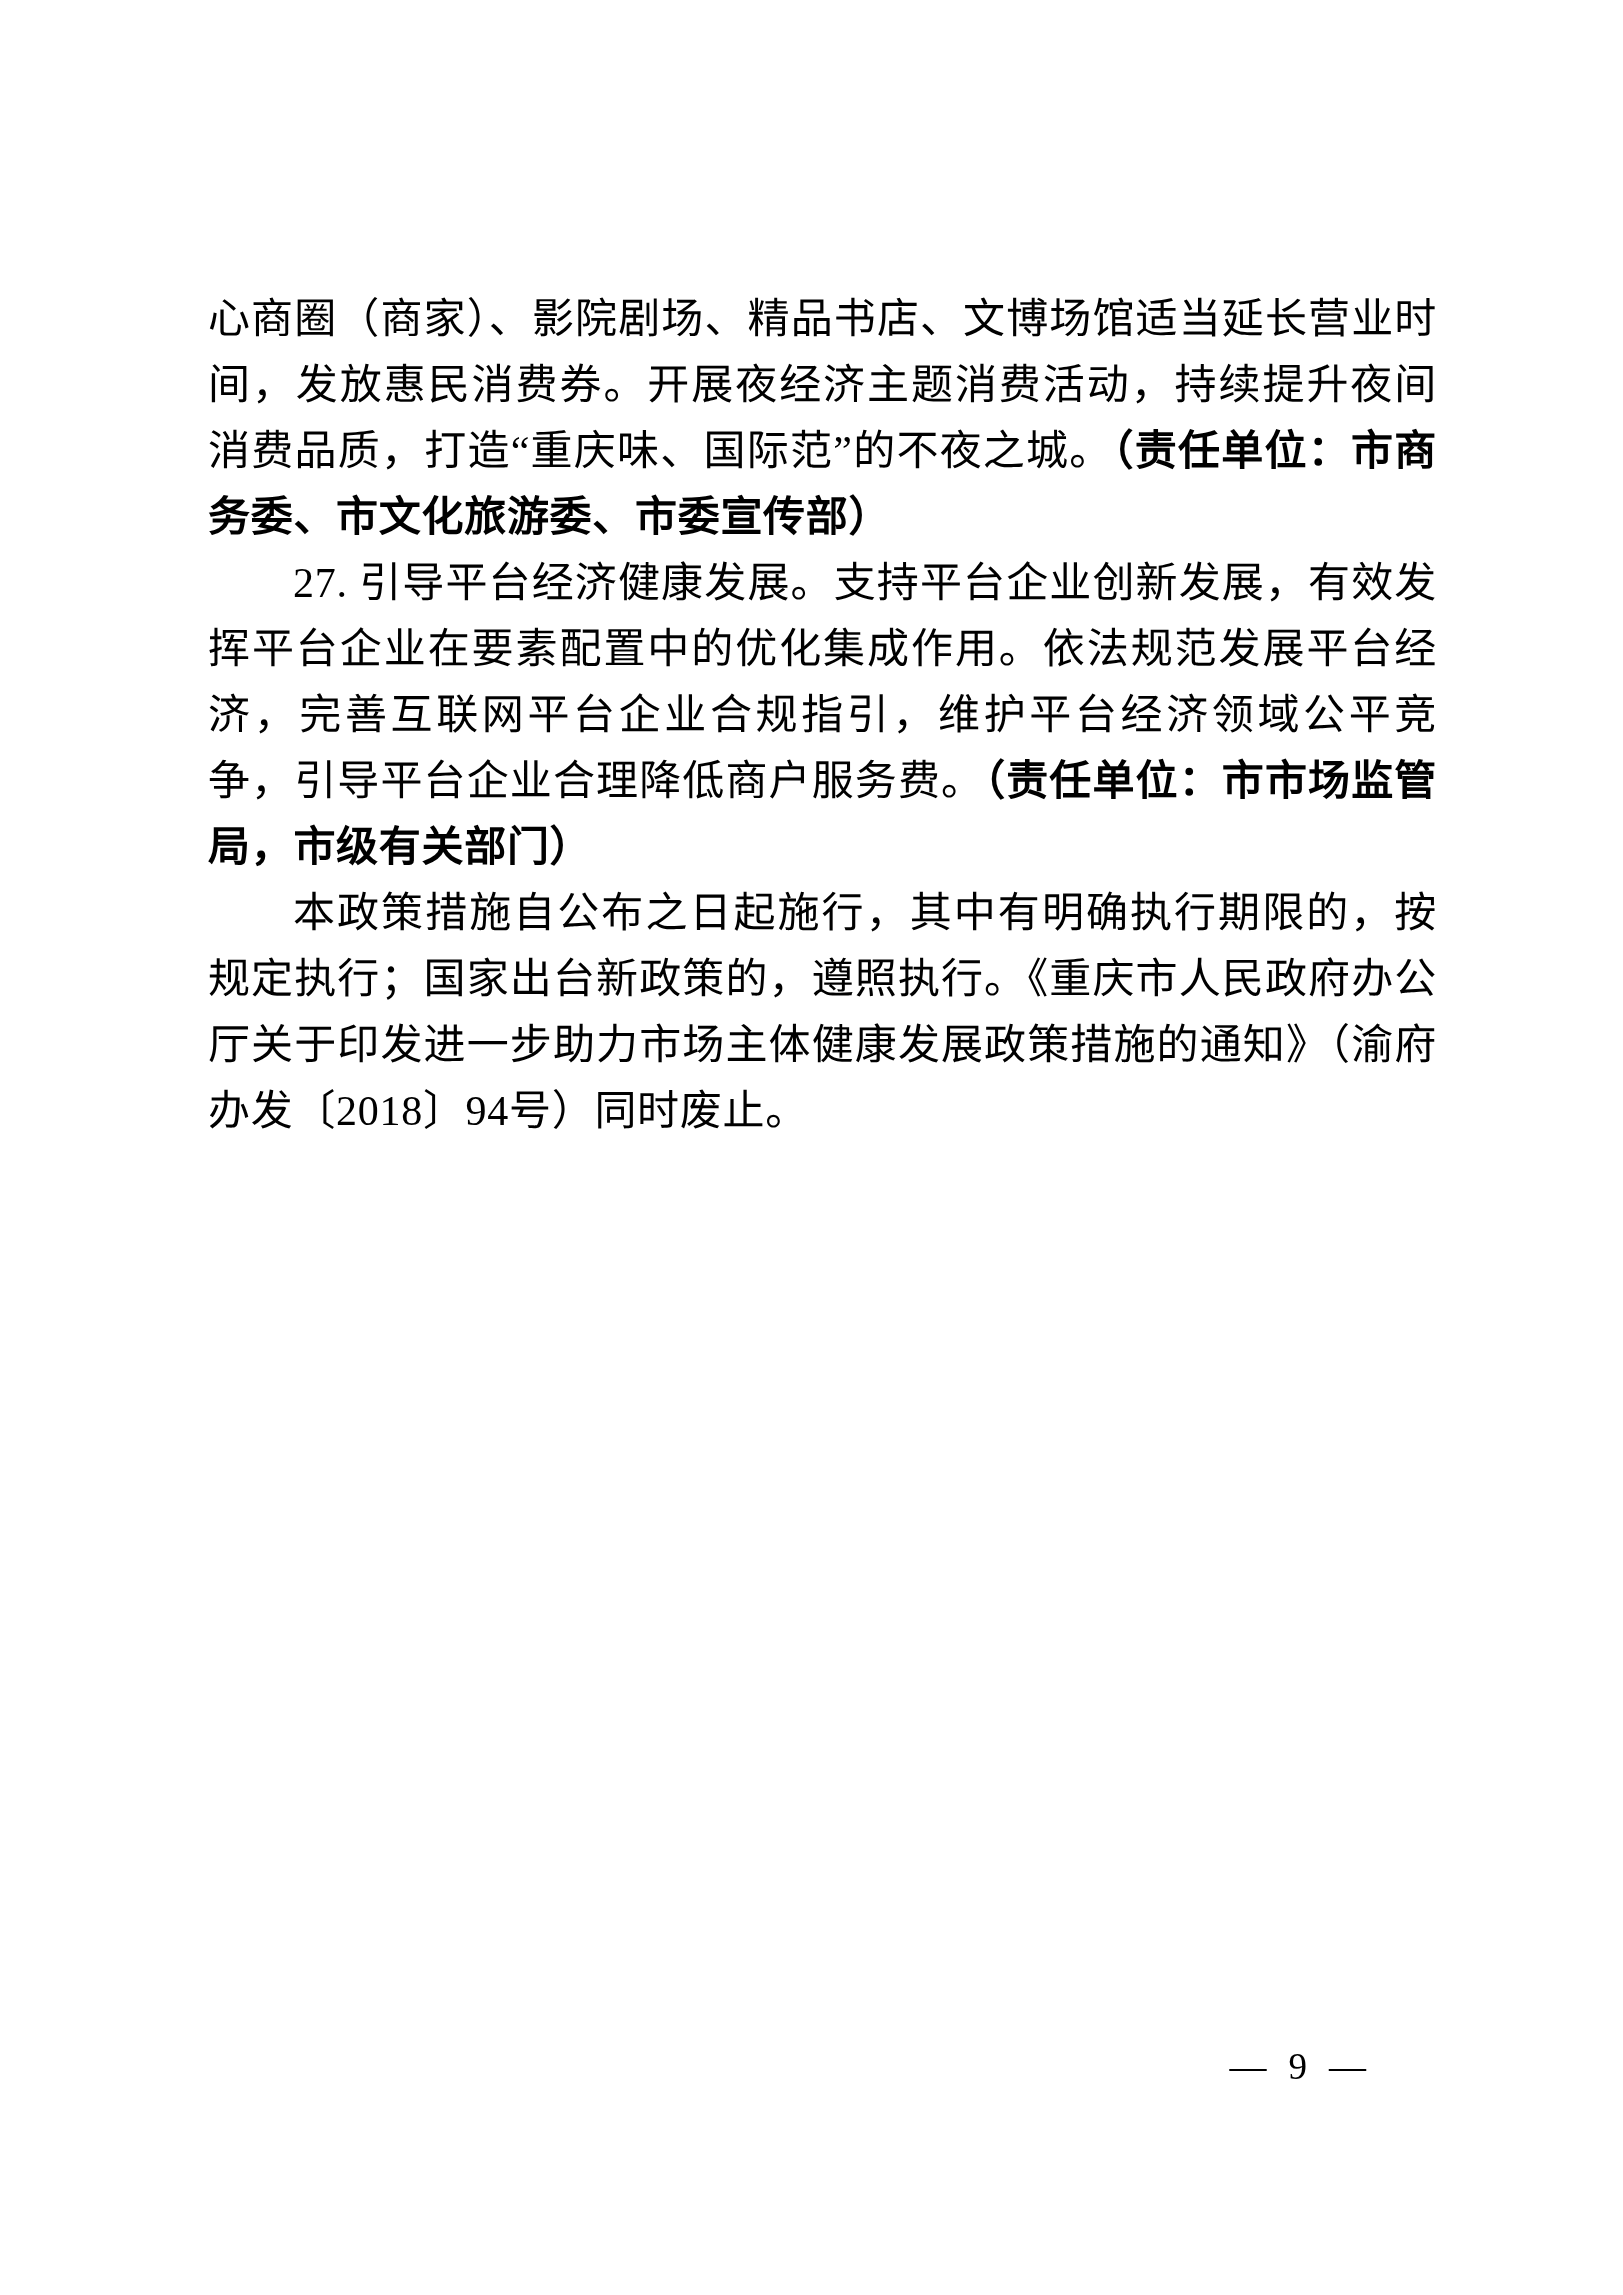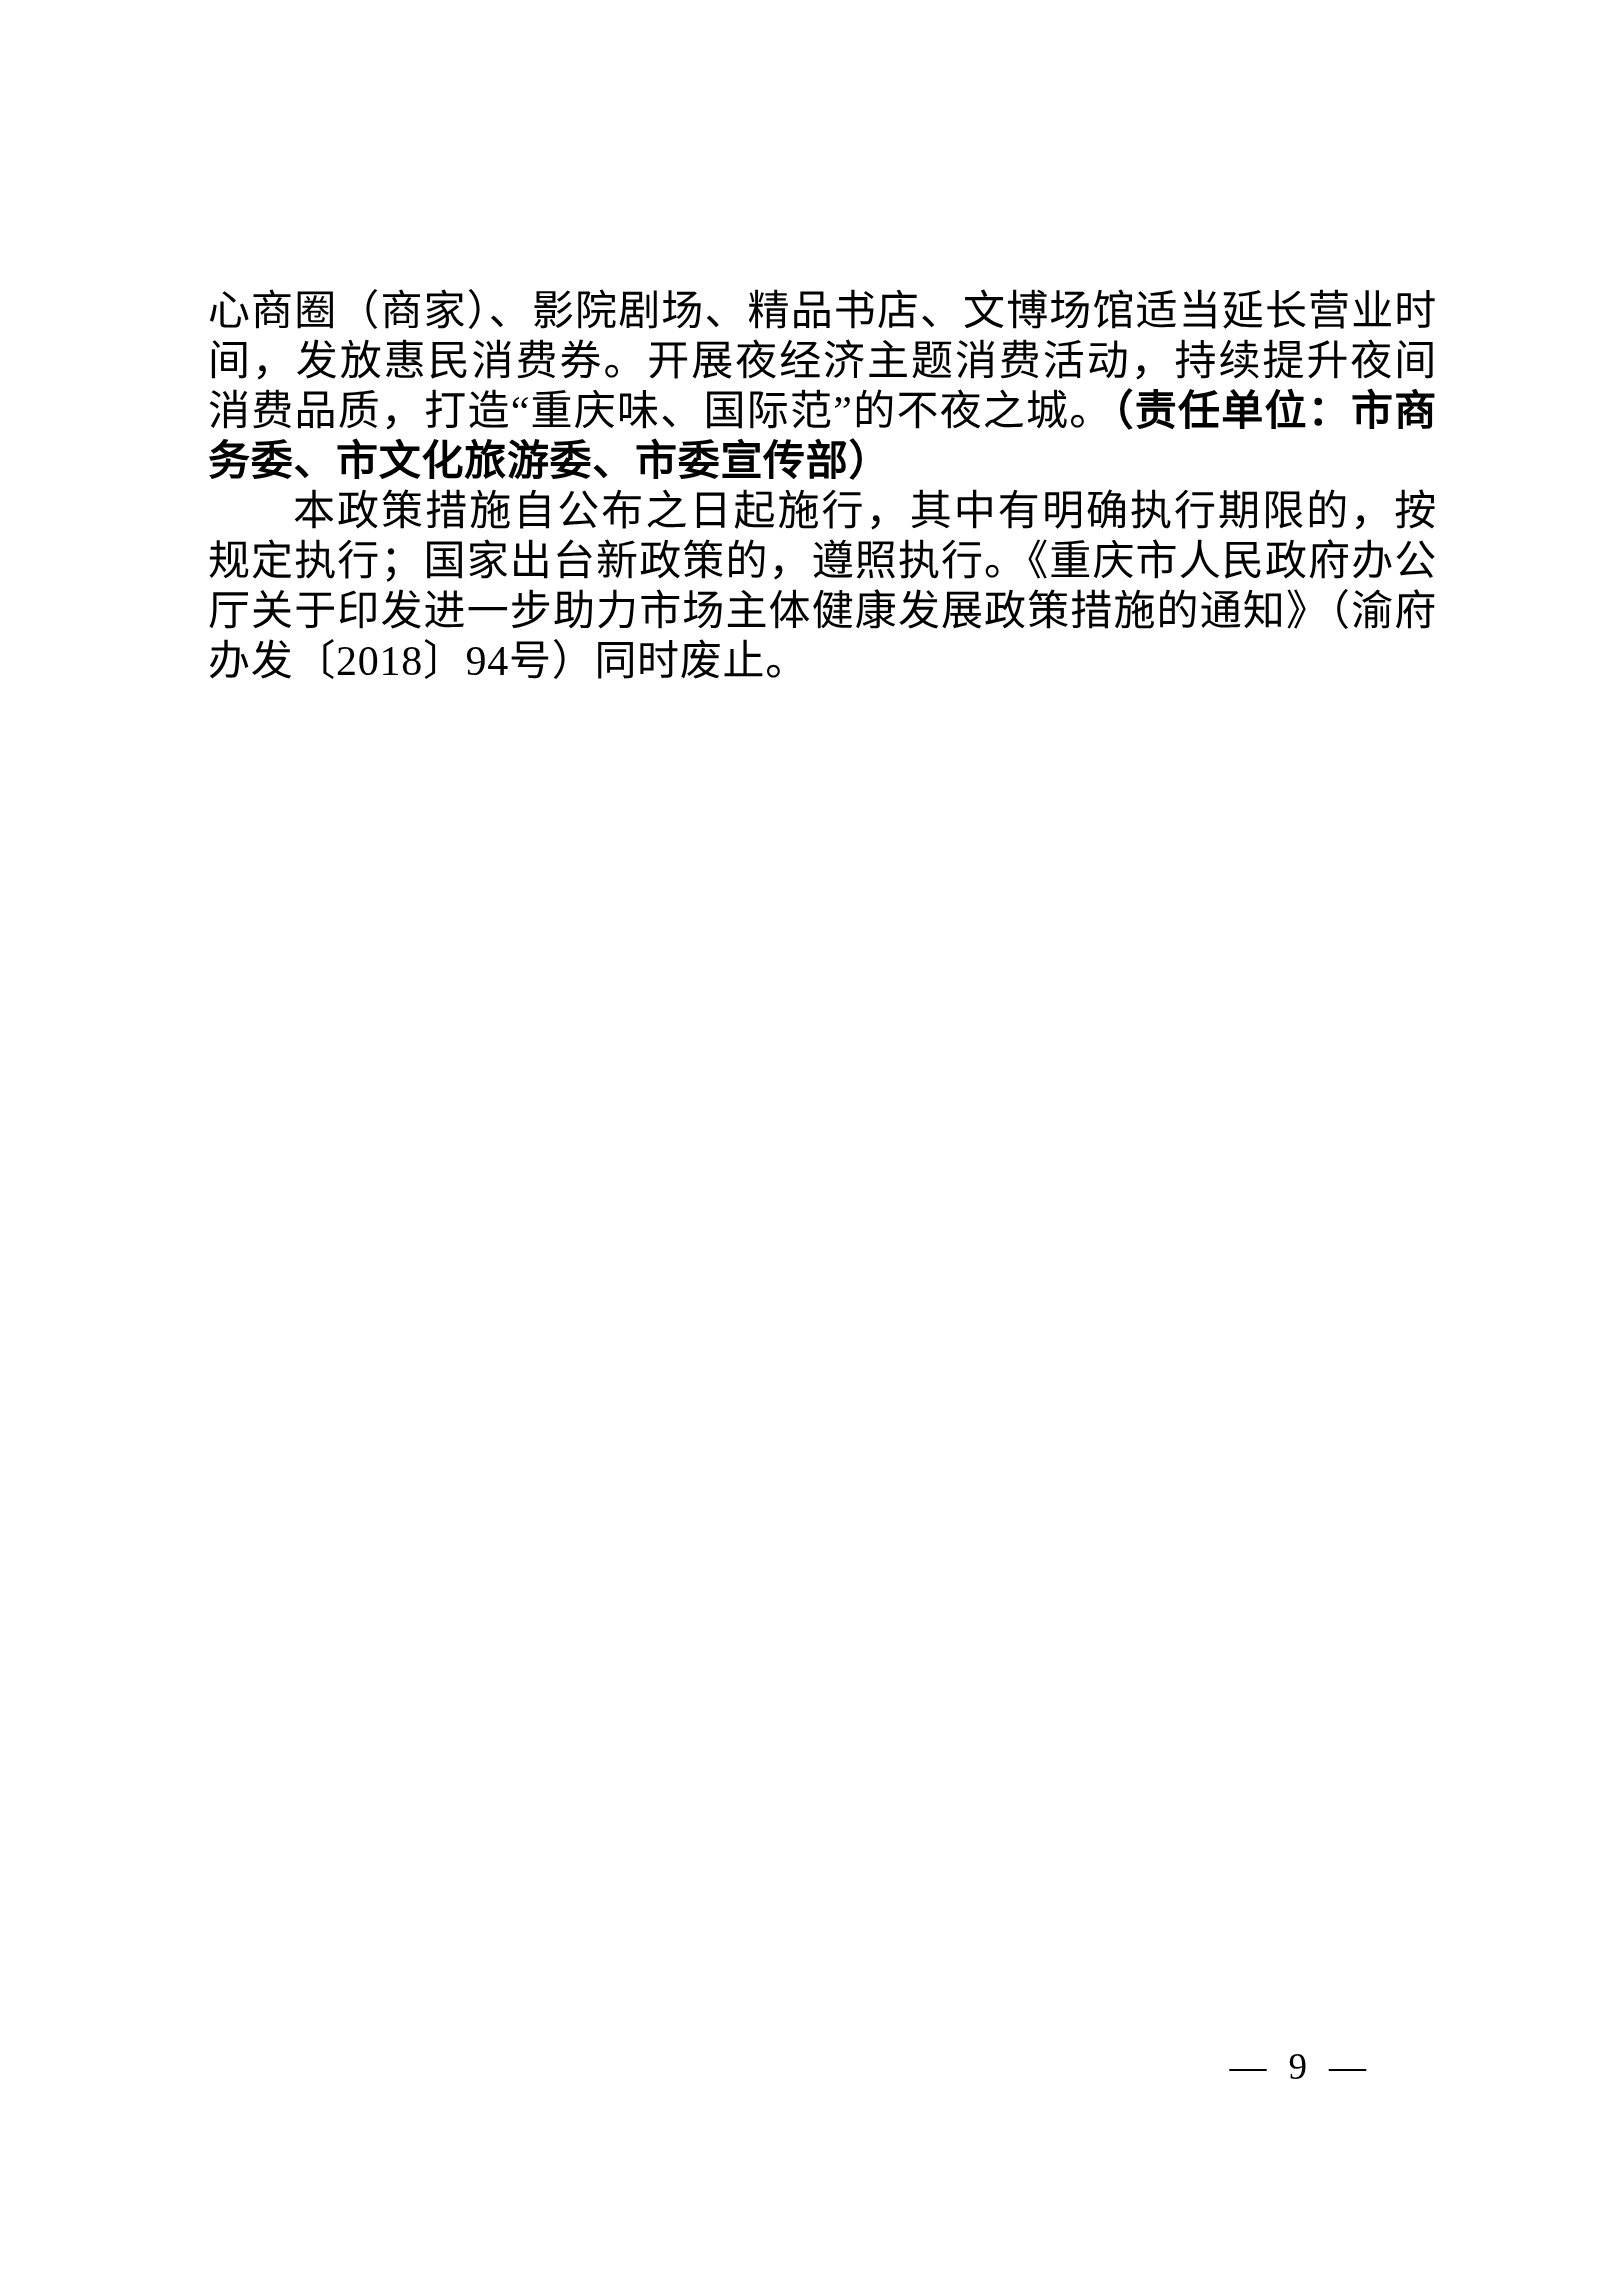--- a/index.html
+++ b/index.html
@@ -15,21 +15,21 @@
     overflow: hidden;
     color: #000000;
     font-family: "Liberation Serif", "DejaVu Serif", serif;
   }
   .body-text {
     position: absolute;
     left: 208px;
     top: 286px;
     width: 1229px;
     font-size: 42px;
-    line-height: 50px;
+    line-height: 66px;
     text-align: justify;
     text-justify: inter-character;
     letter-spacing: 0.7px;
   }
   .para {
     margin: 0;
     padding: 0;
   }
   .para.indent {
     text-indent: 85px;
@@ -58,20 +58,21 @@
 </style>
 </head>
 <body>
 
 <div class="page">
 
   <main class="body-text">
 
     <p class="para"><span class="seg-normal">心商圈（商家）、影院剧场、精品书店、文博场馆适当延长营业时间，发放惠民消费券。开展夜经济主题消费活动，持续提升夜间消费品质，打造“重庆味、国际范”的不夜之城。</span><span class="seg-resp">（责任单位：市商务委、市文化旅游委、市委宣传部）</span></p>
 
+    <p class="para indent"><span class="seg-normal">27. 引导平台经济健康发展。支持平台企业创新发展，有效发挥平台企业在要素配置中的优化集成作用。依法规范发展平台经济，完善互联网平台企业合规指引，维护平台经济领域公平竞争，引导平台企业合理降低商户服务费。</span><span class="seg-resp">（责任单位：市市场监管局，市级有关部门）</span></p>
 
     <p class="para indent"><span class="seg-normal">本政策措施自公布之日起施行，其中有明确执行期限的，按规定执行；国家出台新政策的，遵照执行。《重庆市人民政府办公厅关于印发进一步助力市场主体健康发展政策措施的通知》（渝府办发〔2018〕94号）同时废止。</span></p>
 
   </main>
 
   <footer class="page-footer"><span class="dash">—</span><span class="num">9</span><span class="dash">—</span></footer>
 
 </div>
 
 

